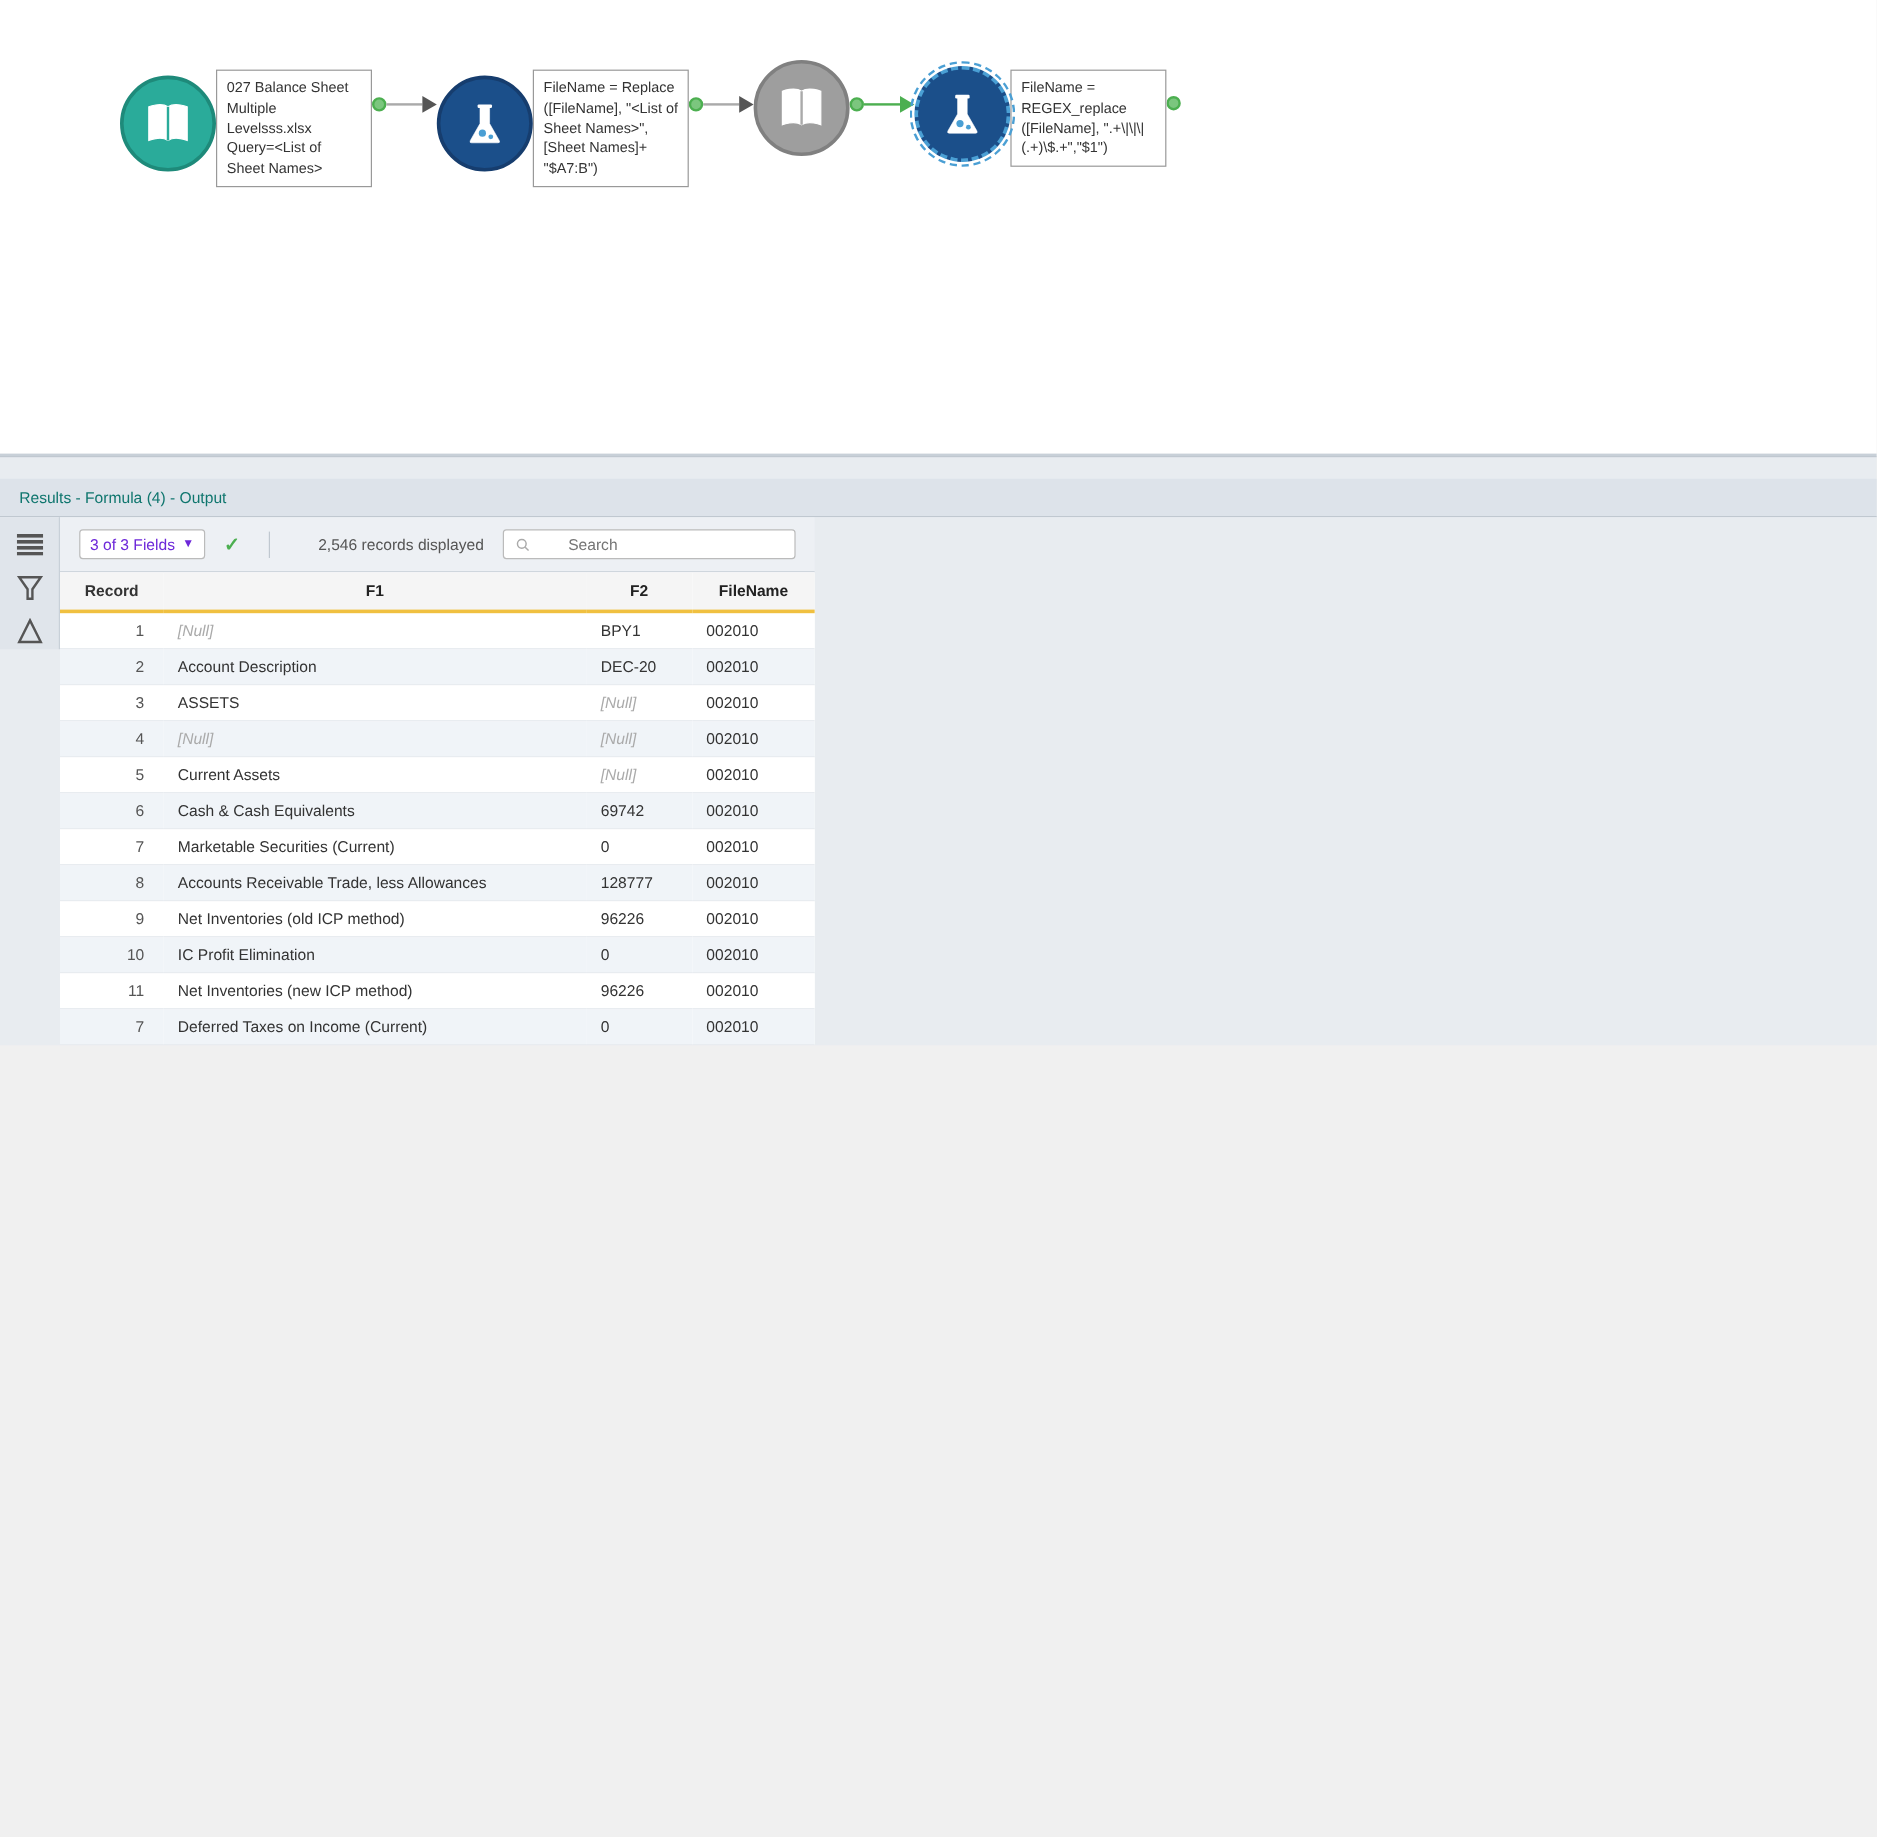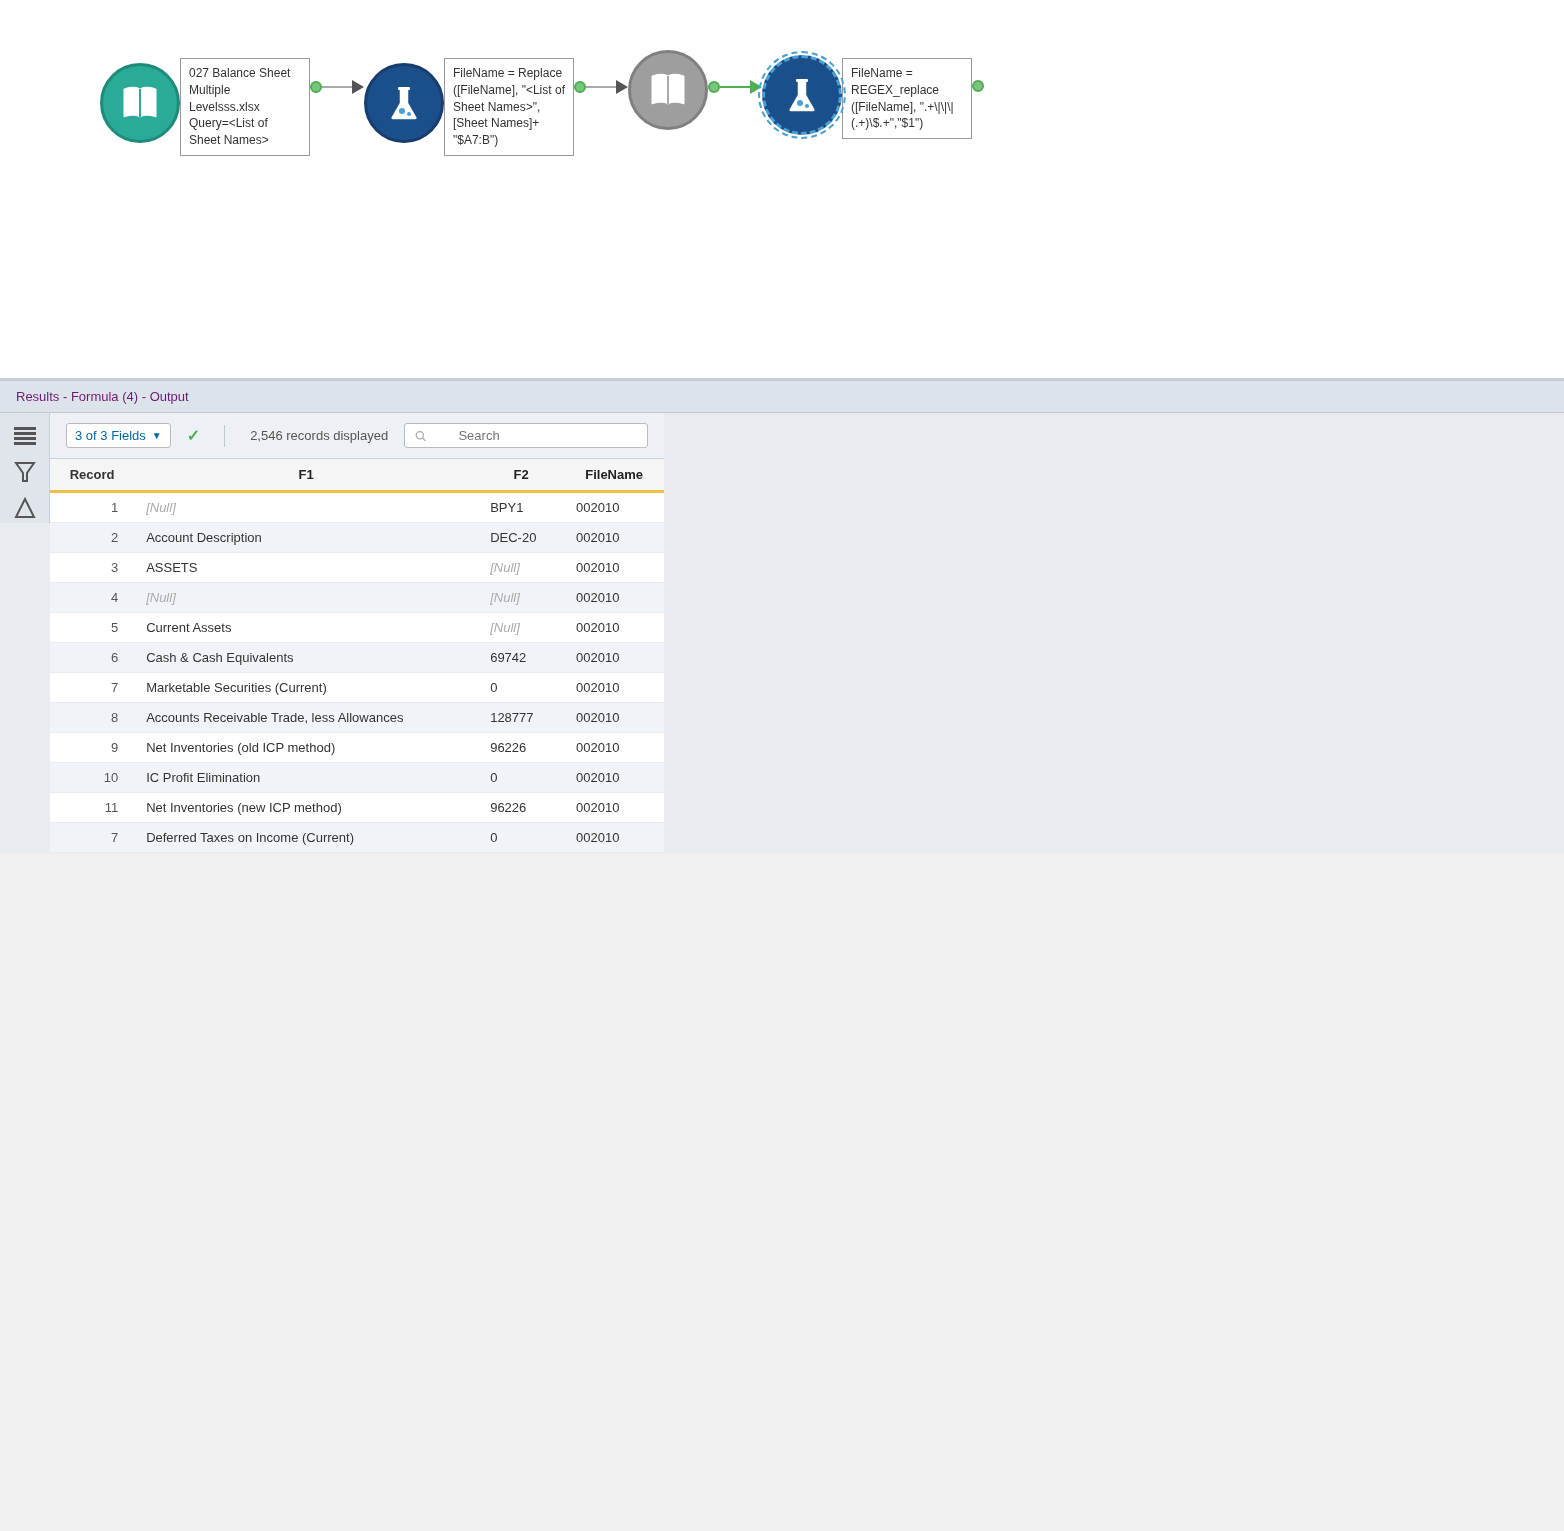--- a/index.html
+++ b/index.html
@@ -92,56 +92,57 @@
     
     .results-panel {
       background: #e8ecf0;
       border-top: 1px solid #c0c8d0;
     }
 
     .results-header {
       background: #dde3ea;
       padding: 8px 16px;
       font-size: 13px;
-      color: #701a75;
+      color: #0f766e;
       border-bottom: 1px solid #c0c8d0;
+      margin-top: 18px;
     }
 
     .results-toolbar {
       background: #edf0f4;
       padding: 10px 16px;
       display: flex;
       align-items: center;
       gap: 16px;
       border-bottom: 1px solid #c8d0d8;
     }
 
     .fields-dropdown {
       display: flex;
       align-items: center;
       gap: 6px;
       font-size: 13px;
-      color: #0369a1;
+      color: #6d28d9;
       cursor: pointer;
       background: white;
       border: 1px solid #bbb;
       padding: 4px 8px;
       border-radius: 3px;
     }
 
     .checkmark-icon {
       color: #4caf50;
       font-weight: bold;
       font-size: 16px;
     }
 
     .records-info {
       font-size: 13px;
       color: #555;
-      margin-left: 1px;
+      margin-left: 16px;
     }
 
     .divider-v {
       width: 1px;
       height: 22px;
       background: #c0c8d0;
       margin: 0 8px;
     }
 
     .search-box {

